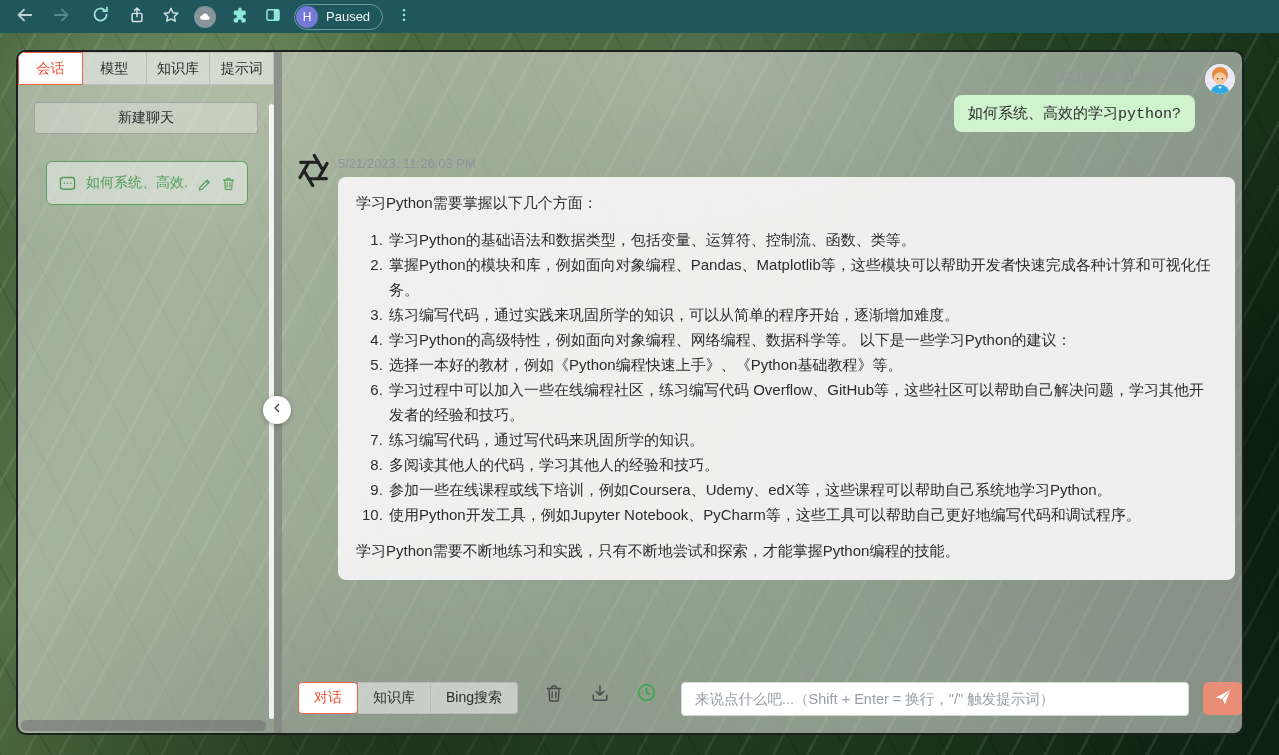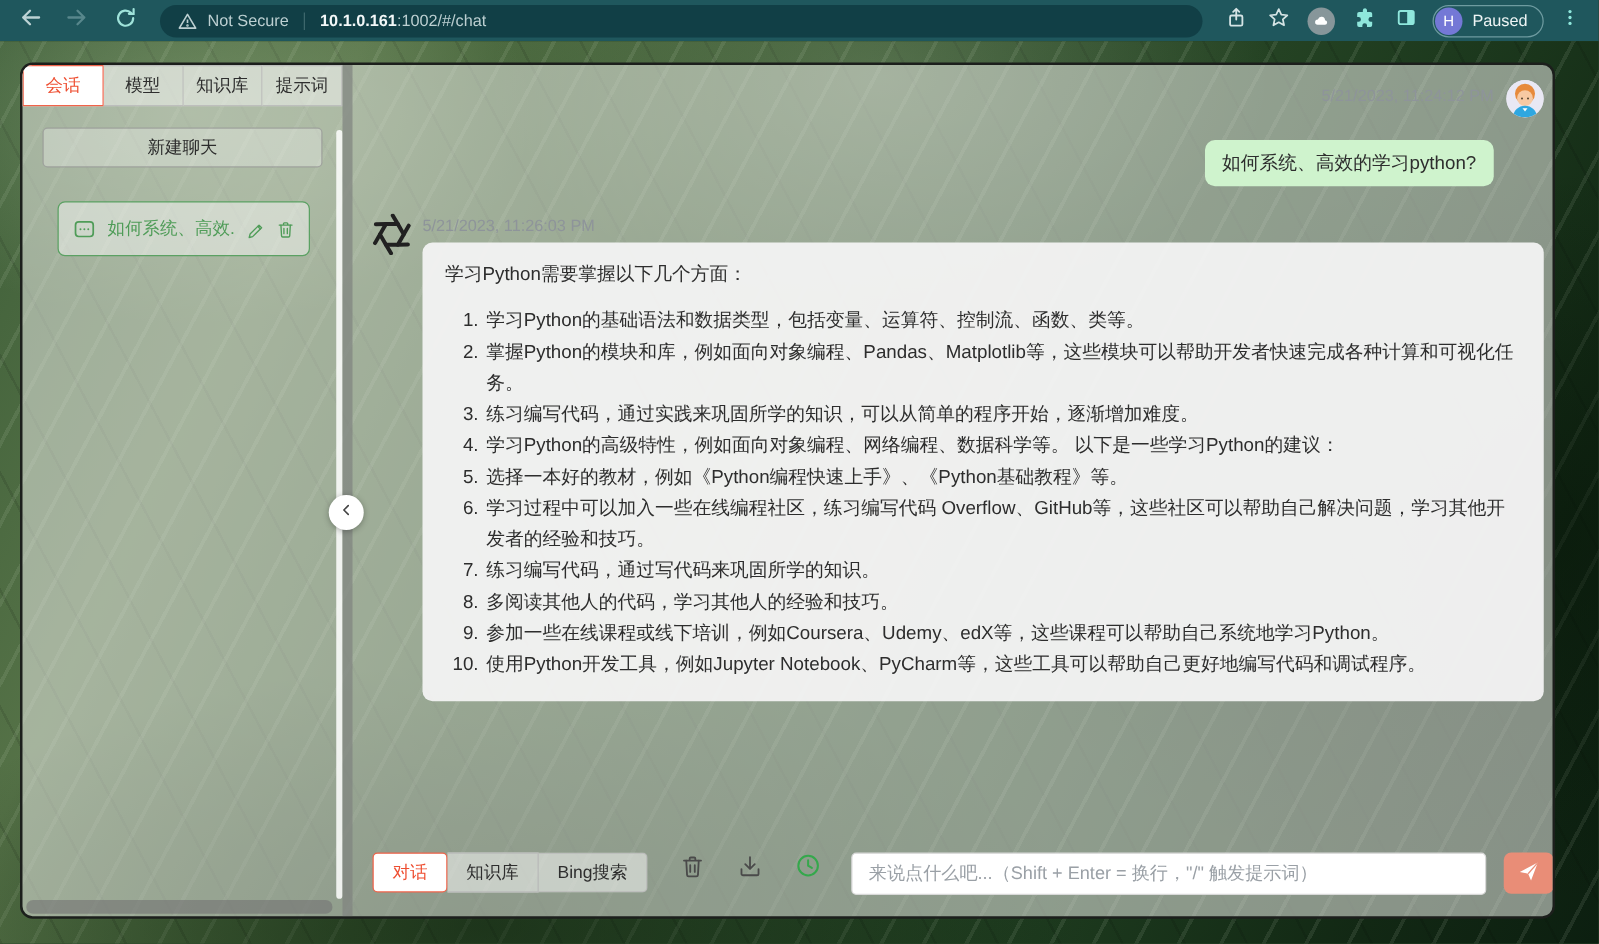--- a/index.html
+++ b/index.html
@@ -78,22 +78,22 @@
 
   
   .chat-area { flex:1; display:flex; flex-direction:column; position:relative; }
   .messages { flex:1; padding:12px 12px 0 15px; overflow:hidden; }
 
   .msg-user { display:flex; flex-direction:column; align-items:flex-end; }
   .msg-user-head { display:flex; align-items:flex-start; gap:10px; }
   .timestamp { color:#8e949a; font-size:13px; padding-top:5px; }
   .avatar-user { width:30px; height:30px; border-radius:50%; overflow:hidden; flex:0 0 auto;
                  background:#e9e8f4; }
-  .bubble-user { margin:18px 40px 0 0; background:#cff3cd; border-radius:8px; padding:9px 14px;
-                 font-size:15px; color:#2d2d2d; }
+  .bubble-user { margin:1px 40px 0 0; background:#cff3cd; border-radius:8px; padding:9px 14px;
+                 font-size:15px; color:#2d2d2d;font-family:Liberation Mono, monospace; }
 
   .msg-assistant { display:flex; align-items:flex-start; gap:8px; margin-top:22px; }
   .avatar-assistant { width:33px; height:33px; flex:0 0 auto; display:flex; align-items:center;
                       justify-content:center; color:#212121; }
   .assistant-col { display:flex; flex-direction:column; }
   .assistant-col .timestamp { padding-top:2px; }
   .bubble-assistant { margin-top:6px; width:897px; background:rgba(243,243,243,0.95); border-radius:8px;
                       padding:13px 18px 17px 18px; font-size:15px; line-height:25px; color:#2d2d2d; }
   .bubble-assistant ol { margin:12px 0 0 0; padding-left:31px; }
   .bubble-assistant ol li { padding-left:2px; }
@@ -137,33 +137,20 @@
     </span>
   </div>
   <div class="nav-btn reload">
     <span>
       <svg width="19" height="19" viewBox="0 0 22 22" fill="none" stroke="currentColor" stroke-width="2" stroke-linecap="round">
           <path d="M18 11a7 7 0 1 1-2.05-4.95"></path>
           <path d="M18.4 2.6v4.4H14"></path>
         </svg>
     </span>
   </div>
-  <div class="url-bar">
-    <span class="warn-icon">
-      <svg width="16" height="16" viewBox="0 0 22 22" fill="none" stroke="currentColor" stroke-width="1.8" stroke-linejoin="round">
-          <path d="M11 3.5 20 18.5H2Z"></path>
-          <line x1="11" y1="9" x2="11" y2="13"></line>
-          <circle cx="11" cy="15.7" r="0.5" fill="currentColor"></circle>
-        </svg>
-    </span>
-    <span>Not Secure</span>
-    <span class="url-sep"></span>
-    <span class="url-host">10.1.0.161</span>
-    <span class="url-path">:1002/#/chat</span>
-  </div>
   <div class="chrome-right">
     <div class="chrome-icon share-star">
       <span>
         <svg width="18" height="18" viewBox="0 0 22 22" fill="none" stroke="currentColor" stroke-width="1.8" stroke-linecap="round" stroke-linejoin="round">
             <rect x="5" y="9" width="12" height="10" rx="1.5"></rect>
             <path d="M11 13V2.8M8 5.5 11 2.5l3 3"></path>
           </svg>
       </span>
     </div>
     <div class="chrome-icon share-star">
@@ -319,20 +306,21 @@
                   <li>掌握Python的模块和库，例如面向对象编程、Pandas、Matplotlib等，这些模块可以帮助开发者快速完成各种计算和可视化任务。</li>
                   <li>练习编写代码，通过实践来巩固所学的知识，可以从简单的程序开始，逐渐增加难度。</li>
                   <li>学习Python的高级特性，例如面向对象编程、网络编程、数据科学等。 以下是一些学习Python的建议：</li>
                   <li>选择一本好的教材，例如《Python编程快速上手》、《Python基础教程》等。</li>
                   <li>学习过程中可以加入一些在线编程社区，练习编写代码 Overflow、GitHub等，这些社区可以帮助自己解决问题，学习其他开发者的经验和技巧。</li>
                   <li>练习编写代码，通过写代码来巩固所学的知识。</li>
                   <li>多阅读其他人的代码，学习其他人的经验和技巧。</li>
                   <li>参加一些在线课程或线下培训，例如Coursera、Udemy、edX等，这些课程可以帮助自己系统地学习Python。</li>
                   <li>使用Python开发工具，例如Jupyter Notebook、PyCharm等，这些工具可以帮助自己更好地编写代码和调试程序。</li>
                 </ol>
+              <p class="outro">学习Python需要不断地练习和实践，只有不断地尝试和探索，才能掌握Python编程的技能。</p>
             </div>
           </div>
         </div>
 
       </div>
 
       <div class="footer">
         <div class="mode-group">
           <div class="mode active">对话</div>
           <div class="mode">知识库</div>

